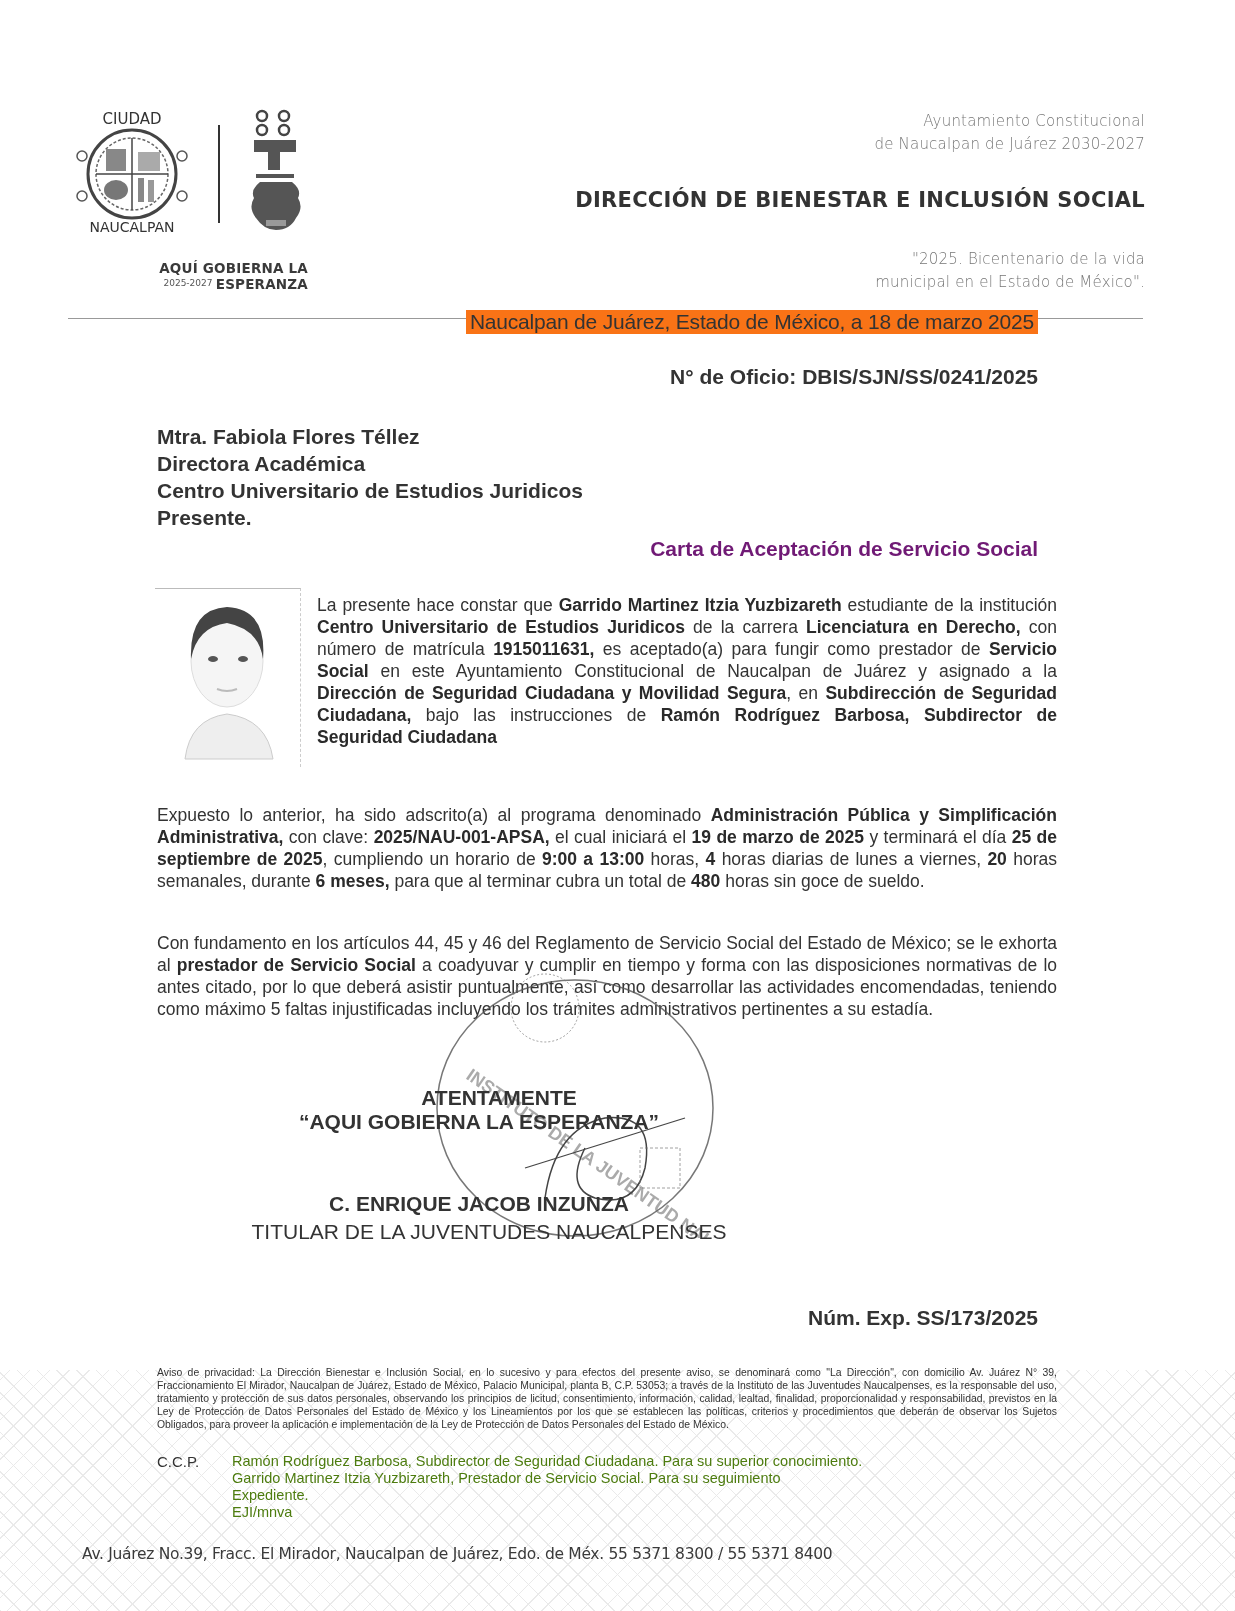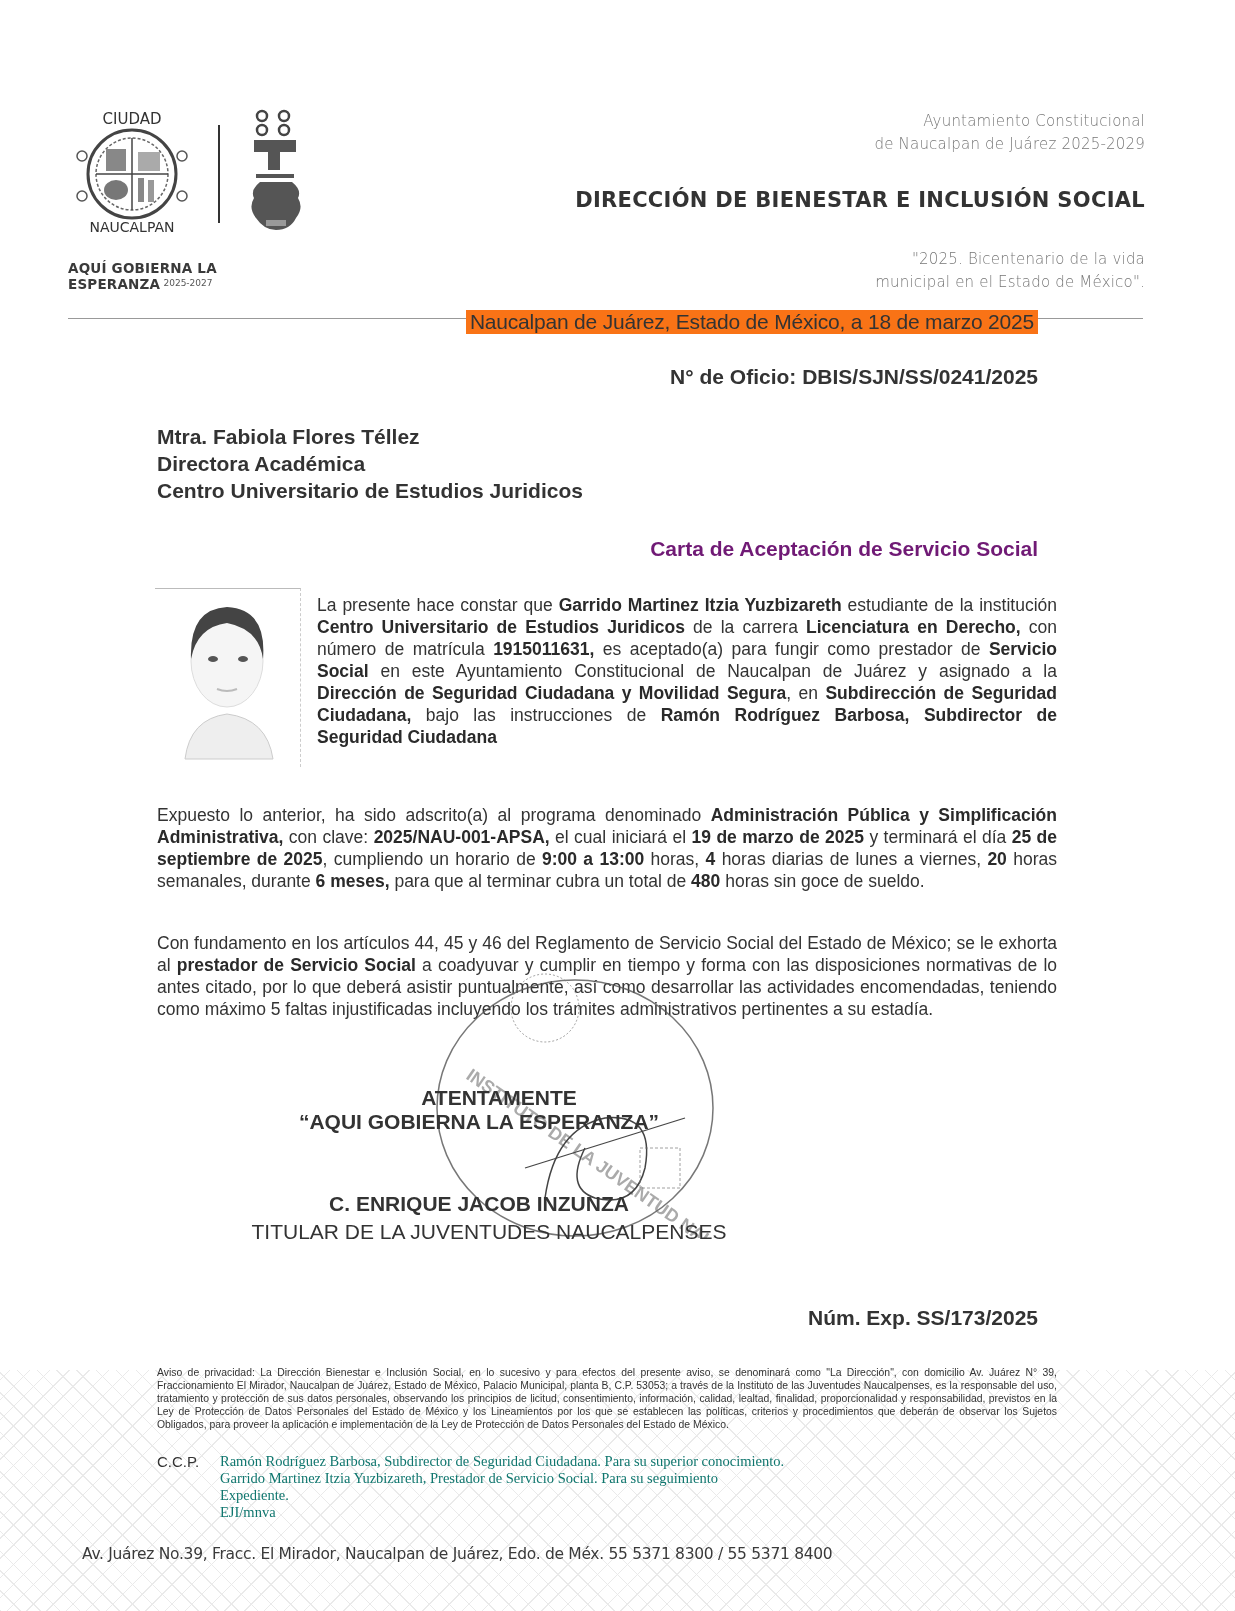--- a/index.html
+++ b/index.html
@@ -4,21 +4,21 @@
 <style>
   html, body { margin: 0; padding: 0; }
   body {
     width: 1235px; height: 1611px; background: #ffffff; position: relative; overflow: hidden;
     font-family: "Liberation Sans", sans-serif; color: #2b2b2b;
   }
   .abs { position: absolute; }
   .seal-city { left: 66px; top: 104px; width: 132px; height: 132px; }
   .vdivider { left: 218px; top: 125px; width: 2px; height: 98px; background: #333; }
   .seal-inst { left: 246px; top: 108px; width: 60px; height: 125px; }
-  .logo-slogan { left: 68px; top: 260px; width: 240px; font-weight: bold; font-size: 13.5px; letter-spacing: 0.2px; color: #3a3a3a; text-align: left; font-family: "DejaVu Sans", sans-serif; }
+  .logo-slogan { left: 68px; top: 260px; width: 240px; font-weight: bold; font-size: 13.5px; letter-spacing: 0.2px; color: #3a3a3a; text-align: right; font-family: "DejaVu Sans", sans-serif; }
   .logo-years { left: 68px; top: 278px; width: 240px; font-size: 9px; text-align: center; color: #555; font-family: "DejaVu Sans", sans-serif; }
   .hdr-right { right: 90px; text-align: right; color: #777; font-size: 15px; font-family: "DejaVu Sans", sans-serif; font-weight: 300; letter-spacing: 0.2px; }
   .hdr-ayunt1 { top: 112px; }
   .hdr-ayunt2 { top: 135px; }
   .hdr-direccion { right: 90px; top: 188px; font-family: "DejaVu Sans", sans-serif; font-weight: bold; font-size: 21px; color: #333; letter-spacing: 0.3px; }
   .hdr-bicent1 { top: 250px; }
   .hdr-bicent2 { top: 273px; }
   .hr-line { left: 68px; top: 318px; width: 1075px; height: 1px; background: #999; }
   .date-line { right: 197px; top: 310px; font-size: 21px; color: #333; background: #f97316; padding: 0 4px; letter-spacing: -0.2px; }
   .oficio { right: 197px; top: 365px; font-size: 21px; font-weight: bold; color: #333; }
@@ -32,21 +32,21 @@
   .p3 { left: 157px; top: 932px; width: 900px; }
   .stamp { left: 425px; top: 968px; width: 300px; height: 270px; }
   .sign-block { left: 0; width: 998px; text-align: center; font-weight: bold; font-size: 21px; color: #333; }
   .atent { top: 1086px; left: 0px; }
   .aqui { top: 1110px; left: -20px; }
   .firmante { top: 1192px; left: -20px; }
   .titular { top: 1220px; left: -10px; font-weight: normal; }
   .num-exp { right: 197px; top: 1306px; font-size: 21px; font-weight: bold; color: #333; }
   .privacy { left: 157px; top: 1346px; width: 900px; font-size: 10.4px; line-height: 13px; text-align: justify; color: #333; margin-top: 20px; }
   .ccp-label { left: 157px; top: 1453px; font-size: 15px; color: #333; }
-  .ccp-lines { left: 220px; top: 1453px; font-size: 14.5px; line-height: 17px; color: #0f766e; font-family: Liberation Serif, serif; }
+  .ccp-lines { left: 232px; top: 1453px; font-size: 14.5px; line-height: 17px; color: #4d7c0f; }
   .footer-addr { left: 82px; top: 1545px; font-size: 15.5px; color: #3a3a3a; font-family: "DejaVu Sans", sans-serif; letter-spacing: -0.3px; }
   .texture { left: 0; top: 1370px; width: 1235px; height: 241px; opacity: 0.08;
     background-image: repeating-linear-gradient(45deg, #000 0 1px, transparent 1px 14px), repeating-linear-gradient(-45deg, #000 0 1px, transparent 1px 14px); }
 </style>
 </head>
 <body>
 
 <div class="abs texture"></div>
 
 <svg class="abs seal-city" viewBox="0 0 132 132">
@@ -74,33 +74,34 @@
   <circle cx="38" cy="22" r="5" fill="none" stroke="#444" stroke-width="2.5"></circle>
   <path d="M8 32 H50 V44 H34 V62 H22 V44 H8 Z" fill="#555"></path>
   <rect x="10" y="66" width="38" height="4" fill="#555"></rect>
   <path d="M14 74 Q4 82 8 90 Q2 100 10 110 Q18 122 30 122 Q44 122 50 110 Q58 100 52 90 Q56 82 46 74 Z" fill="#555"></path>
   <rect x="20" y="112" width="20" height="6" fill="#999"></rect>
 </svg>
 <div class="abs logo-slogan">AQUÍ GOBIERNA LA ESPERANZA</div>
 <div class="abs logo-years">2025-2027</div>
 
 <div class="abs hdr-right hdr-ayunt1">Ayuntamiento Constitucional</div>
-<div class="abs hdr-right hdr-ayunt2">de Naucalpan de Juárez 2025-2029</div>
+<div class="abs hdr-right hdr-ayunt2">de Naucalpan de Juárez 2030-2027</div>
 <div class="abs hdr-direccion">DIRECCIÓN DE BIENESTAR E INCLUSIÓN SOCIAL</div>
 <div class="abs hdr-right hdr-bicent1">"2025. Bicentenario de la vida</div>
 <div class="abs hdr-right hdr-bicent2">municipal en el Estado de México".</div>
 
 <div class="abs hr-line"></div>
 <div class="abs date-line">Naucalpan de Juárez, Estado de México, a 18 de marzo 2025</div>
 <div class="abs oficio">N° de Oficio: DBIS/SJN/SS/0241/2025</div>
 
 <div class="abs recipient">
   <div>Mtra. Fabiola Flores Téllez</div>
   <div>Directora Académica</div>
   <div>Centro Universitario de Estudios Juridicos</div>
+  <div>Presente.</div>
 </div>
 
 <div class="abs carta-title">Carta de Aceptación de Servicio Social</div>
 
 <svg class="abs photo" viewBox="0 0 145 178">
   <rect width="145" height="178" fill="#fff"></rect>
   <path d="M30 170 Q35 130 72 125 Q112 130 118 170 Z" fill="#eee" stroke="#ccc"></path>
   <ellipse cx="72" cy="72" rx="36" ry="46" fill="#f5f5f5" stroke="#ddd"></ellipse>
   <path d="M36 70 Q34 20 72 18 Q112 20 108 70 Q104 40 72 34 Q42 38 36 70 Z" fill="#444"></path>
   <ellipse cx="58" cy="70" rx="5" ry="3" fill="#555"></ellipse>

